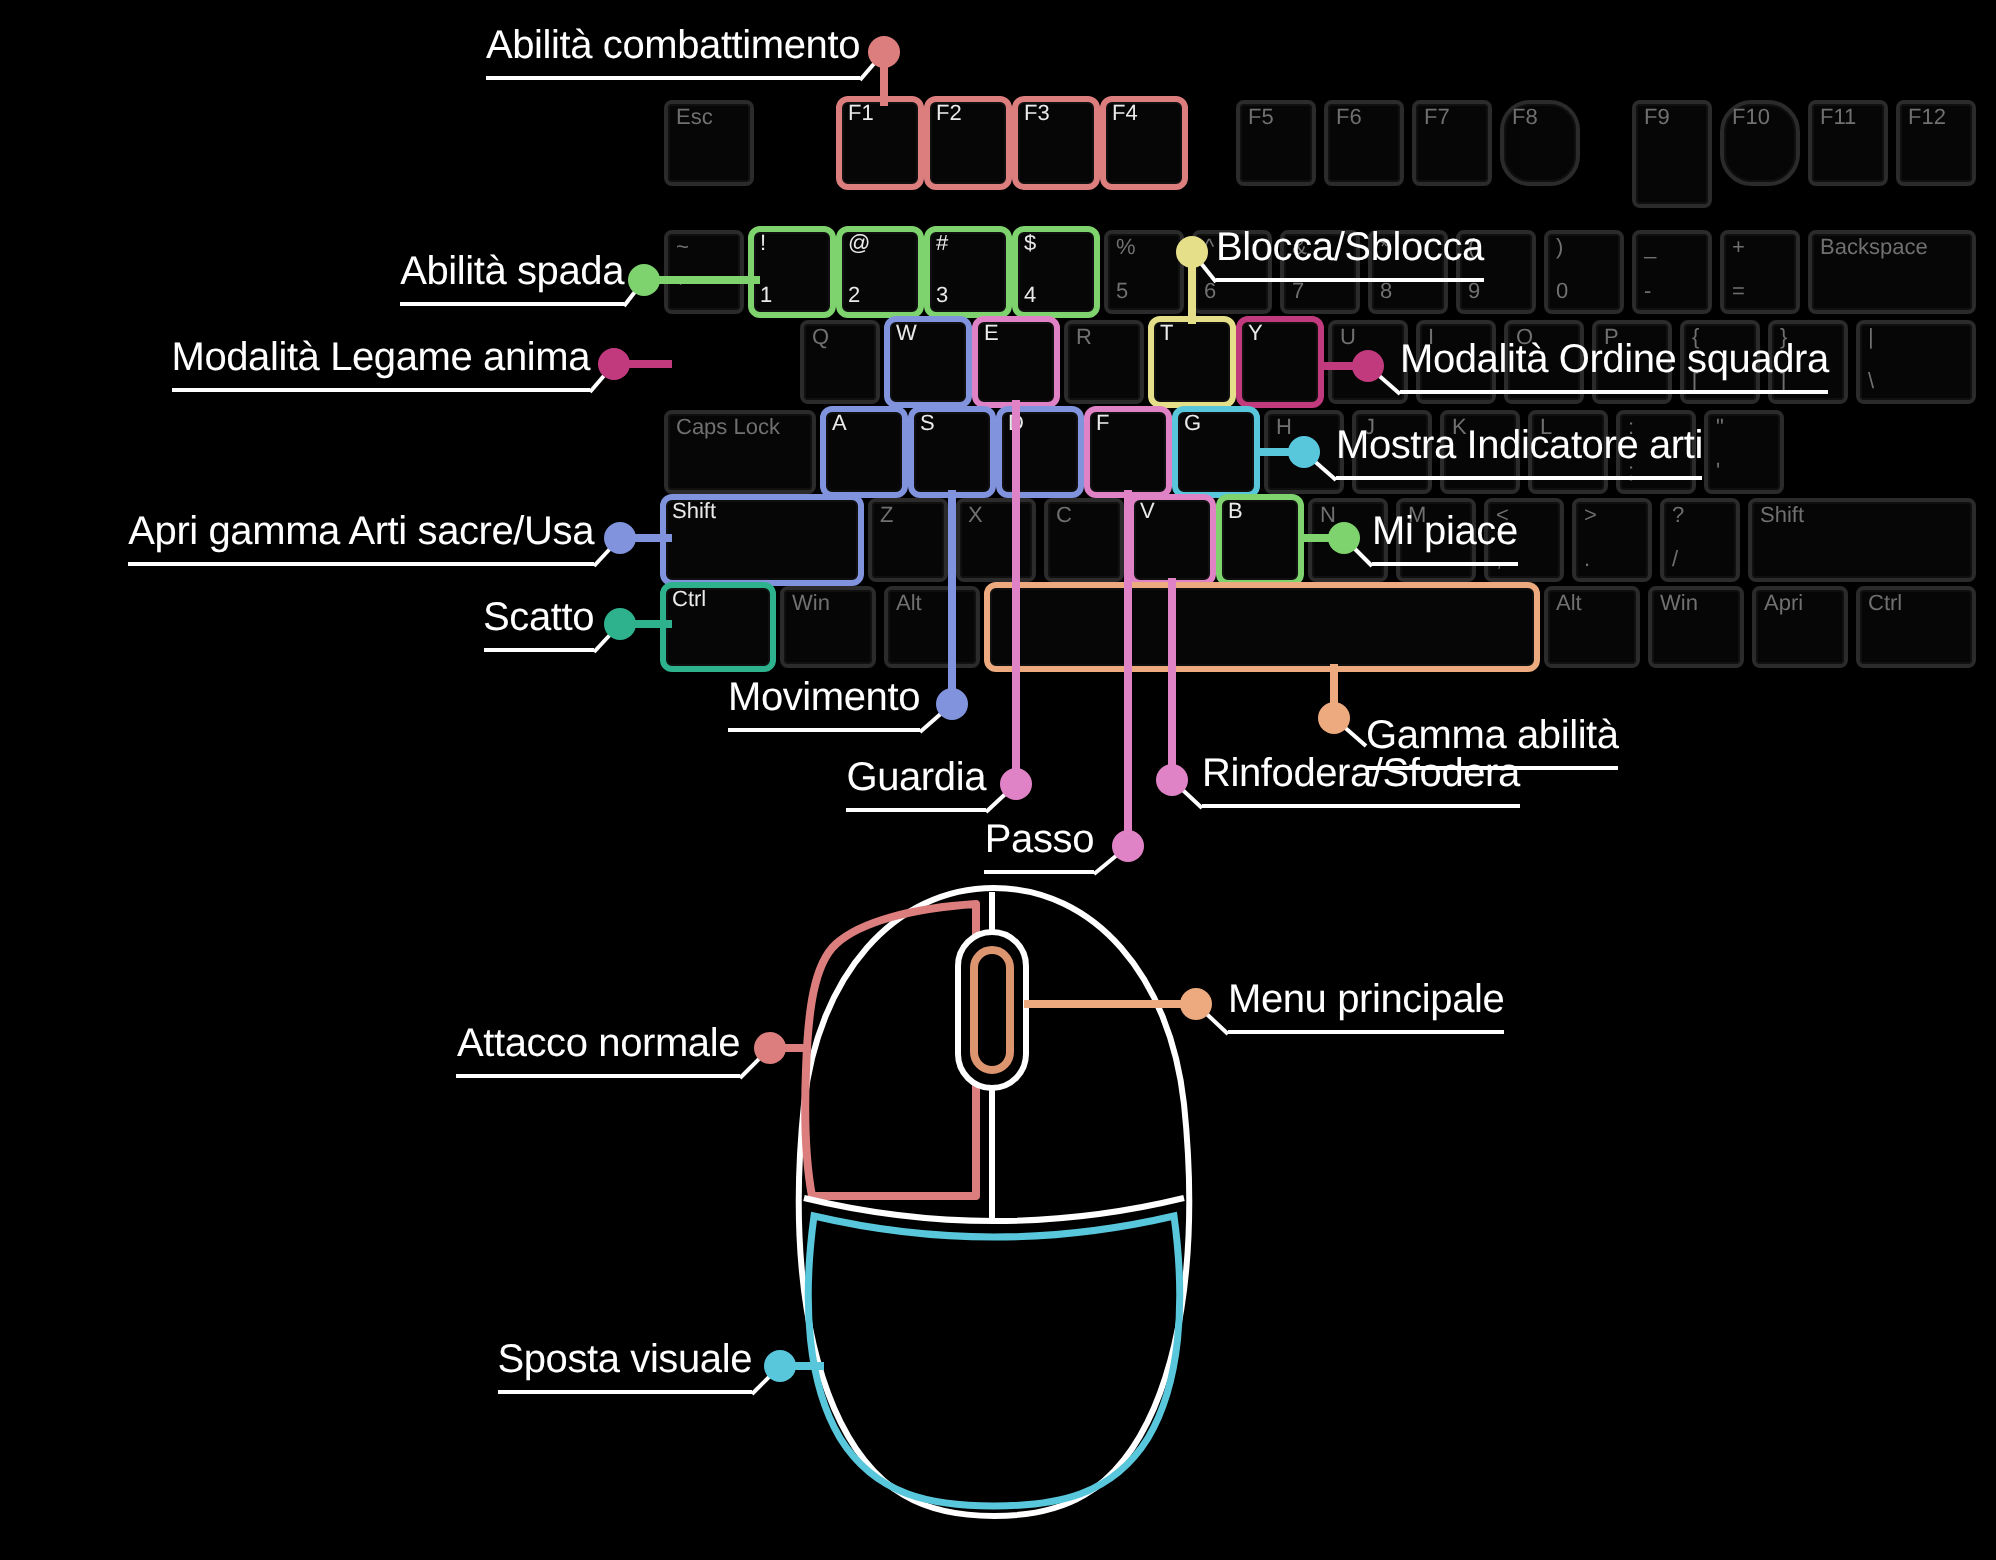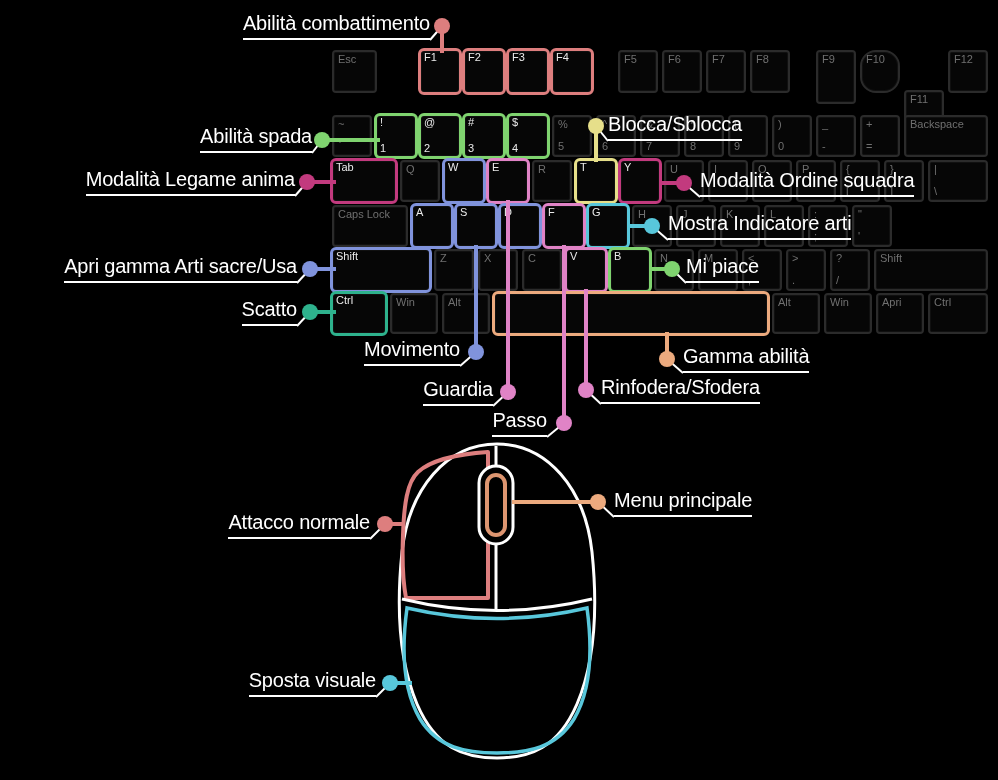--- a/index.html
+++ b/index.html
@@ -40,30 +40,30 @@
       </div>
       <div class="key single" style="left: 286px; top: 50px; width: 40px; height: 43px;">
         <span>F5</span>
       </div>
       <div class="key single" style="left: 330px; top: 50px; width: 40px; height: 43px;">
         <span>F6</span>
       </div>
       <div class="key single" style="left: 374px; top: 50px; width: 40px; height: 43px;">
         <span>F7</span>
       </div>
-      <div class="key single" style="left: 418px; top: 50px; width: 40px; height: 43px;">
+      <div class="key single" style="left: 418px; top: 50px; width: 40px; height: 43px; border-radius: 15px;">
         <span>F8</span>
       </div>
       <div class="key single" style="left: 484px; top: 50px; width: 40px; height: 54px;">
         <span>F9</span>
       </div>
       <div class="key single" style="left: 528px; top: 50px; width: 40px; height: 43px; border-radius: 16px;">
         <span>F10</span>
       </div>
-      <div class="key single" style="left: 572px; top: 50px; width: 40px; height: 43px; margin-top: 40px;">
+      <div class="key single" style="left: 572px; top: 50px; width: 40px; height: 43px;">
         <span>F11</span>
       </div>
       <div class="key single" style="left: 616px; top: 50px; width: 40px; height: 43px;">
         <span>F12</span>
       </div>
       <div class="key" style="left: 0px; top: 115px; width: 40px; height: 42px;">
         <span>~</span>
         <span>`</span>
       </div>
       <div class="key hl" style="left: 42px; top: 113px; width: 44px; height: 46px; border-color: rgb(127, 211, 111);">
@@ -109,23 +109,20 @@
       <div class="key" style="left: 484px; top: 115px; width: 40px; height: 42px;">
         <span>_</span>
         <span>-</span>
       </div>
       <div class="key" style="left: 528px; top: 115px; width: 40px; height: 42px;">
         <span>+</span>
         <span>=</span>
       </div>
       <div class="key single" style="left: 572px; top: 115px; width: 84px; height: 42px;">
         <span>Backspace</span>
-      </div>
-      <div class="key hl single" style="left: -2px; top: 158px; width: 68px; height: 46px; border-color: rgb(194, 58, 126);">
-        <span>Tab</span>
       </div>
       <div class="key single" style="left: 68px; top: 160px; width: 40px; height: 42px;">
         <span>Q</span>
       </div>
       <div class="key hl single" style="left: 110px; top: 158px; width: 44px; height: 46px; border-color: rgb(128, 147, 220);">
         <span>W</span>
       </div>
       <div class="key hl single" style="left: 154px; top: 158px; width: 44px; height: 46px; border-color: rgb(224, 131, 198);">
         <span>E</span>
       </div>
@@ -332,18 +329,18 @@
       <div class="label" style="top: 169px; right: 703px;"><span>Modalità Legame anima</span></div>
       <div class="label" style="top: 170px; left: 700px;"><span>Modalità Ordine squadra</span></div>
       <div class="label" style="top: 213px; left: 668px;"><span>Mostra Indicatore arti</span></div>
       <div class="label" style="top: 256px; right: 701px;"><span>Apri gamma Arti sacre/Usa</span></div>
       <div class="label" style="top: 256px; left: 686px;"><span>Mi piace</span></div>
       <div class="label" style="top: 299px; right: 701px;"><span>Scatto</span></div>
       <div class="label" style="top: 339px; right: 538px;"><span>Movimento</span></div>
       <div class="label" style="top: 379px; right: 505px;"><span>Guardia</span></div>
       <div class="label" style="top: 410px; right: 451px;"><span>Passo</span></div>
       <div class="label" style="top: 377px; left: 601px;"><span>Rinfodera/Sfodera</span></div>
-      <div class="label" style="top: 346px; left: 683px; text-align: center;"><span>Gamma abilità</span></div>
+      <div class="label" style="top: 358px; left: 683px; text-align: center;"><span>Gamma abilità</span></div>
       <div class="label" style="top: 512px; right: 628px;"><span>Attacco normale</span></div>
       <div class="label" style="top: 490px; left: 614px;"><span>Menu principale</span></div>
       <div class="label" style="top: 670px; right: 622px;"><span>Sposta visuale</span></div>
     </div>
 </div>
 
 </body></html>

